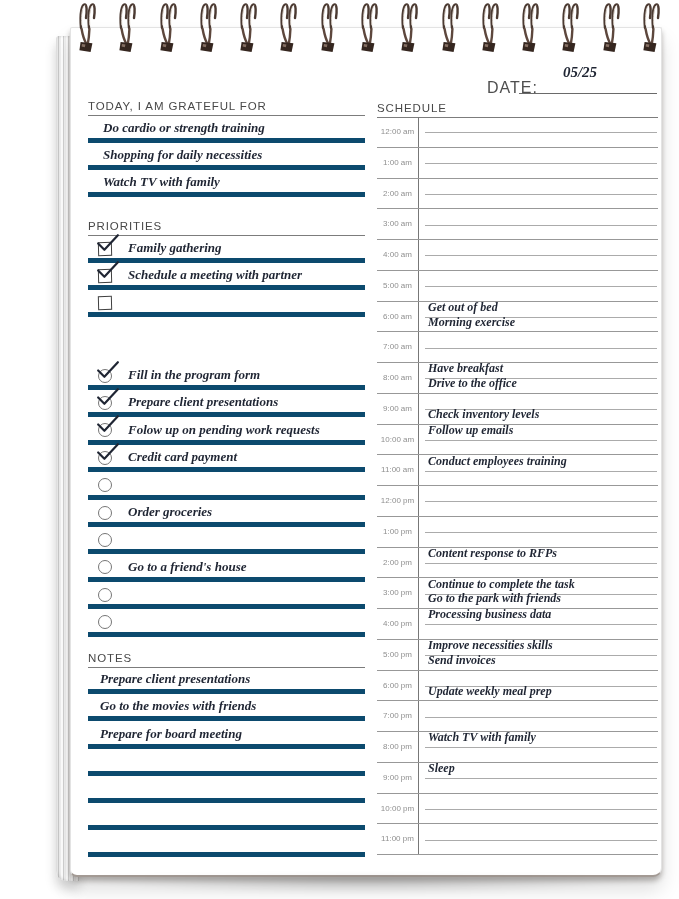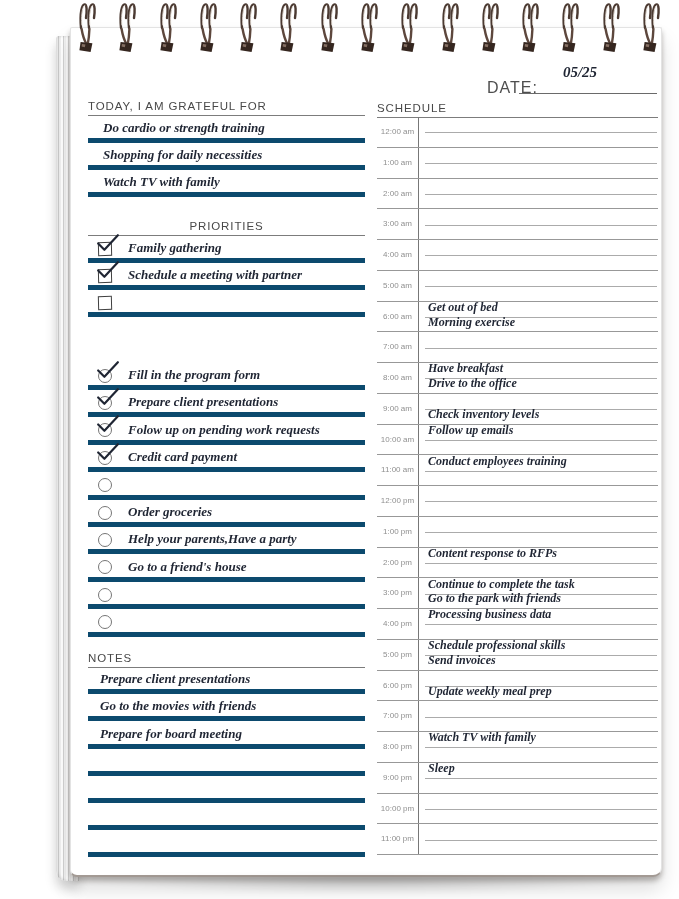--- a/index.html
+++ b/index.html
@@ -90,21 +90,21 @@
         <span class="hw item-text" style="left: 15px;">Do cardio or strength training</span>
       </div>
       <div class="line-item" style="left: 88px; width: 277px; top: 143px; height: 27px;">
         <span class="hw item-text" style="left: 15px;">Shopping for daily necessities</span>
       </div>
       <div class="line-item" style="left: 88px; width: 277px; top: 170px; height: 27px;">
         <span class="hw item-text" style="left: 15px;">Watch TV with family</span>
       </div>
     </div>
 
-  <div class="sec-head" style="left:88px; top:220px; width:277px;text-align:center;">PRIORITIES</div>
+  <div class="sec-head" style="left:88px; top:220px; width:277px;">PRIORITIES</div>
   <div id="priorities-rows">
       <div class="line-item" style="left: 88px; width: 277px; top: 236px; height: 27px;">
         <span class="box sq"></span>
         <svg class="tick" viewBox="0 0 26 20">
           <path d="M4 10.5 L10 16.5 L23 2.5" fill="none" stroke="#1f2533" stroke-width="2.1" stroke-linecap="round" stroke-linejoin="round"></path>
         </svg>
         <span class="hw item-text" style="left: 40px;">Family gathering</span>
       </div>
       <div class="line-item" style="left: 88px; width: 277px; top: 263px; height: 27px;">
         <span class="box sq"></span>
@@ -150,21 +150,20 @@
       </div>
       <div class="line-item" style="left: 88px; width: 277px; top: 472.2px; height: 27.4px;">
         <span class="box ci"></span>
       </div>
       <div class="line-item" style="left: 88px; width: 277px; top: 499.6px; height: 27.4px;">
         <span class="box ci"></span>
         <span class="hw item-text" style="left: 40px;">Order groceries</span>
       </div>
       <div class="line-item" style="left: 88px; width: 277px; top: 527px; height: 27.4px;">
         <span class="box ci"></span>
-        <span class="hw item-text" style="left: 40px;">Help your parents,Have a party</span>
       </div>
       <div class="line-item" style="left: 88px; width: 277px; top: 554.4px; height: 27.4px;">
         <span class="box ci"></span>
         <span class="hw item-text" style="left: 40px;">Go to a friend's house</span>
       </div>
       <div class="line-item" style="left: 88px; width: 277px; top: 581.8px; height: 27.4px;">
         <span class="box ci"></span>
         <span class="hw item-text" style="left: 40px;"></span>
       </div>
       <div class="line-item" style="left: 88px; width: 277px; top: 609.2px; height: 27.4px;">
@@ -299,21 +298,21 @@
       </div>
       <div class="sched-row" style="top: 609px;">
         <span class="time">4:00 pm</span>
         <span class="midline"></span>
         <span class="hw stext stop">Processing business data</span>
         <span class="hw stext sbot"></span>
       </div>
       <div class="sched-row" style="top: 639.75px;">
         <span class="time">5:00 pm</span>
         <span class="midline"></span>
-        <span class="hw stext stop">Schedule professional skills</span>
+        <span class="hw stext stop">Improve necessities skills</span>
         <span class="hw stext sbot">Send invoices</span>
       </div>
       <div class="sched-row" style="top: 670.5px;">
         <span class="time">6:00 pm</span>
         <span class="midline"></span>
         <span class="hw stext stop"></span>
         <span class="hw stext sbot">Update weekly meal prep</span>
       </div>
       <div class="sched-row" style="top: 701.25px;">
         <span class="time">7:00 pm</span>

